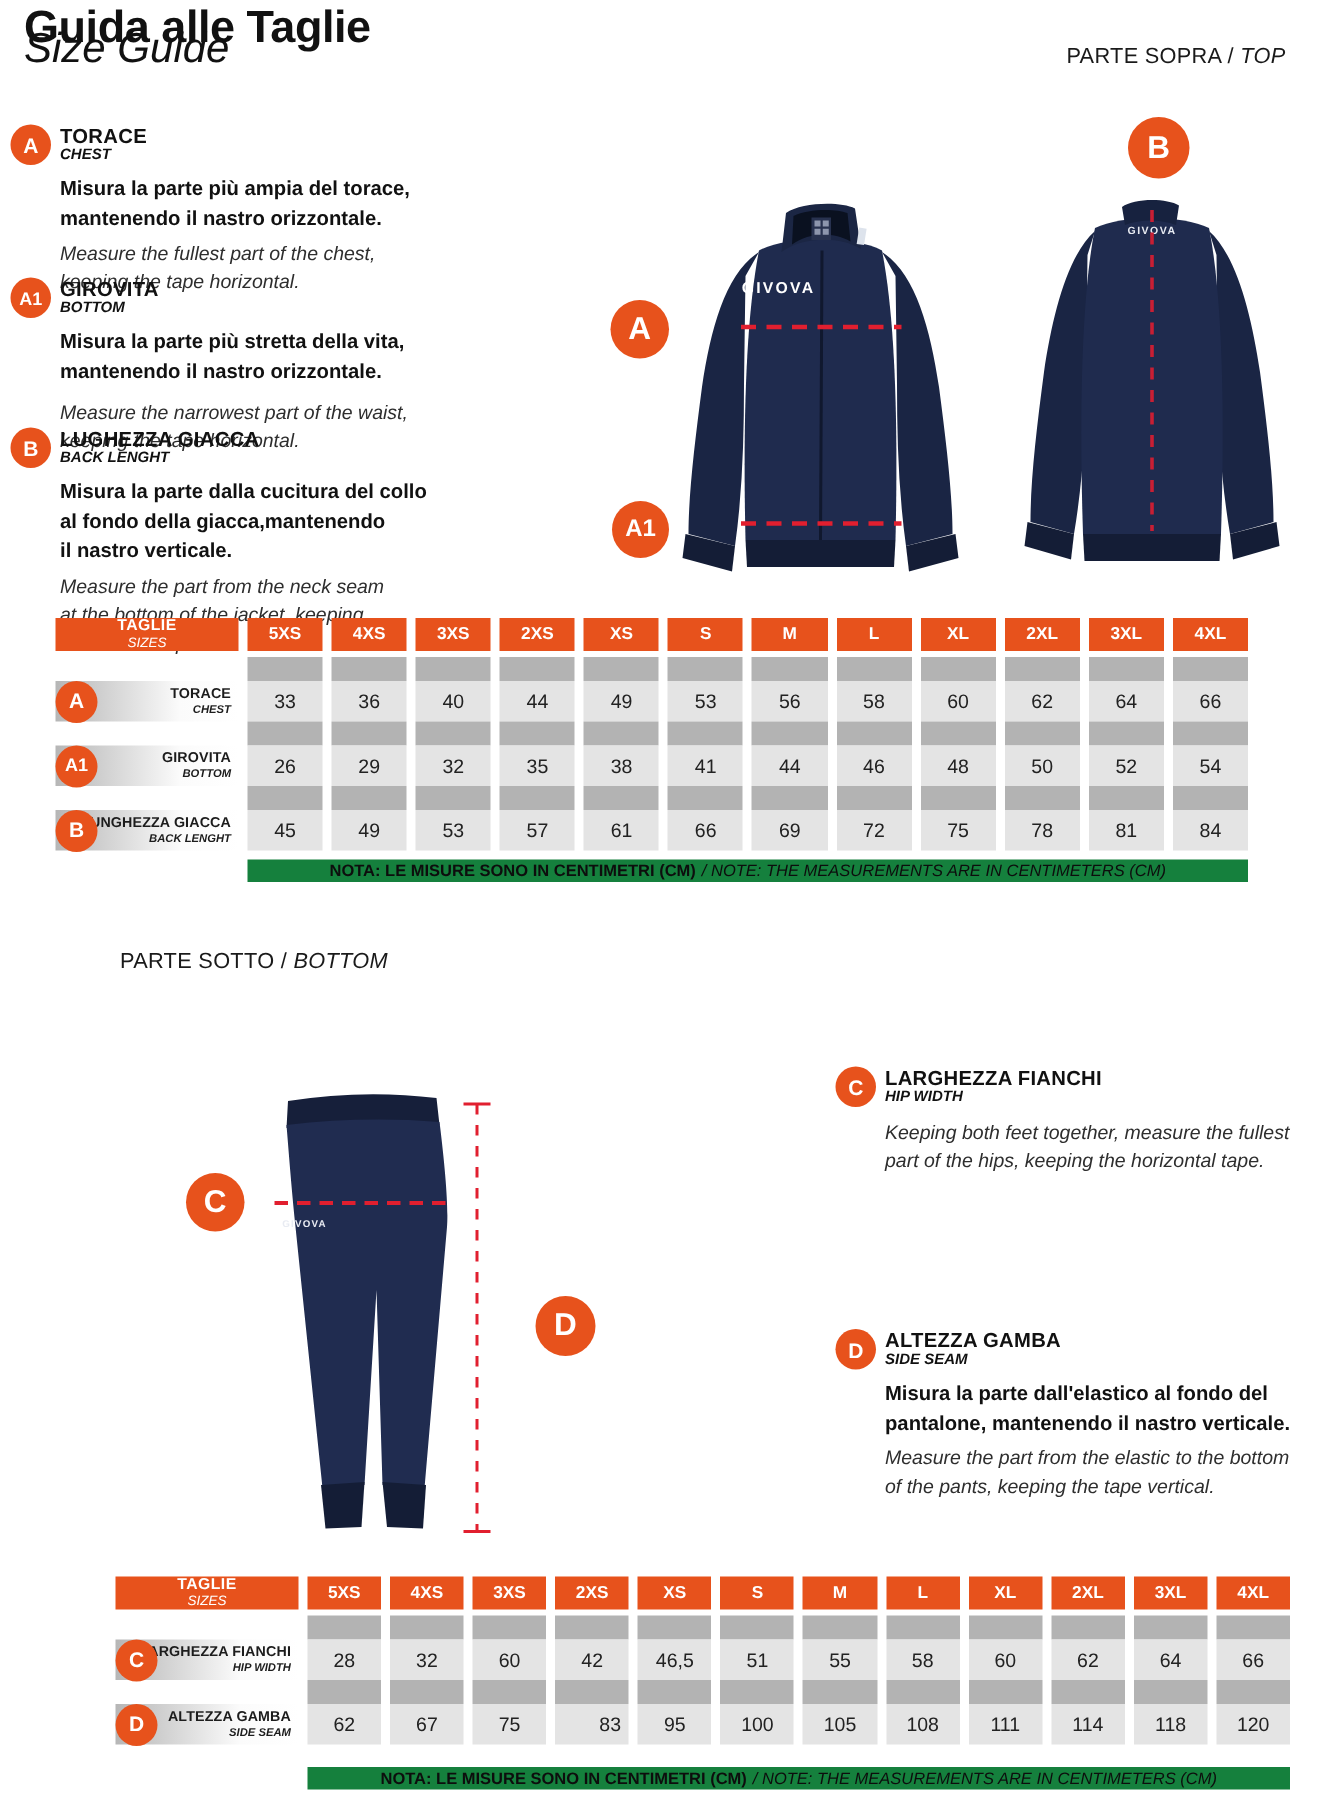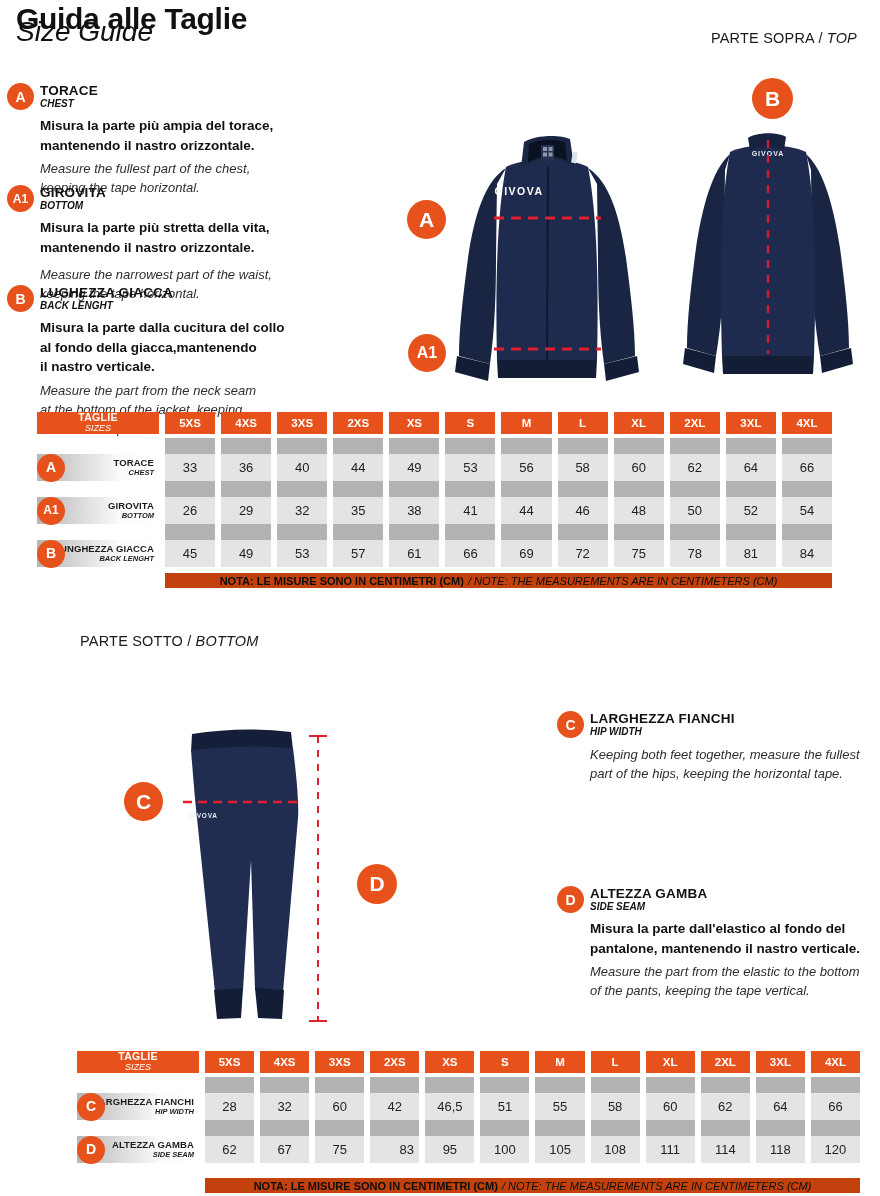--- a/index.html
+++ b/index.html
@@ -45,21 +45,21 @@
   .row-label { position:relative; background:linear-gradient(to right,#b6b6b6,#fbfbfb 68%,#fff);
     display:flex; flex-direction:column; align-items:flex-end; justify-content:center;
     padding-right:5px; line-height:1.18; }
   .row-label .l1 { font-size:9.5px; font-weight:bold; color:#1c1c1c; letter-spacing:0.1px; }
   .row-label .l2 { font-size:7.5px; font-weight:bold; font-style:italic; color:#1c1c1c; }
   .row-circle { position:absolute; left:0; top:50%; transform:translateY(-50%);
     width:28px; height:28px; border-radius:50%; background:#E7521C; color:#fff;
     font-weight:bold; font-size:14px; display:flex; align-items:center; justify-content:center; }
   .row-circle.long { font-size:12px; }
   
-  .note-bar { position:absolute; height:15px; background:#c2410c; color:#0d0d0d;
+  .note-bar { position:absolute; height:15px; background:#15803d; color:#0d0d0d;
     display:flex; align-items:center; justify-content:center; font-size:11px; white-space:pre; }
   .note-bar .nb { font-weight:bold; }
   .note-bar .ni { font-style:italic; margin-left:4px; }
 </style>
 </head>
 <body>
 
 <div class="page">
 
   <div class="title-it">Guida alle Taglie</div>

